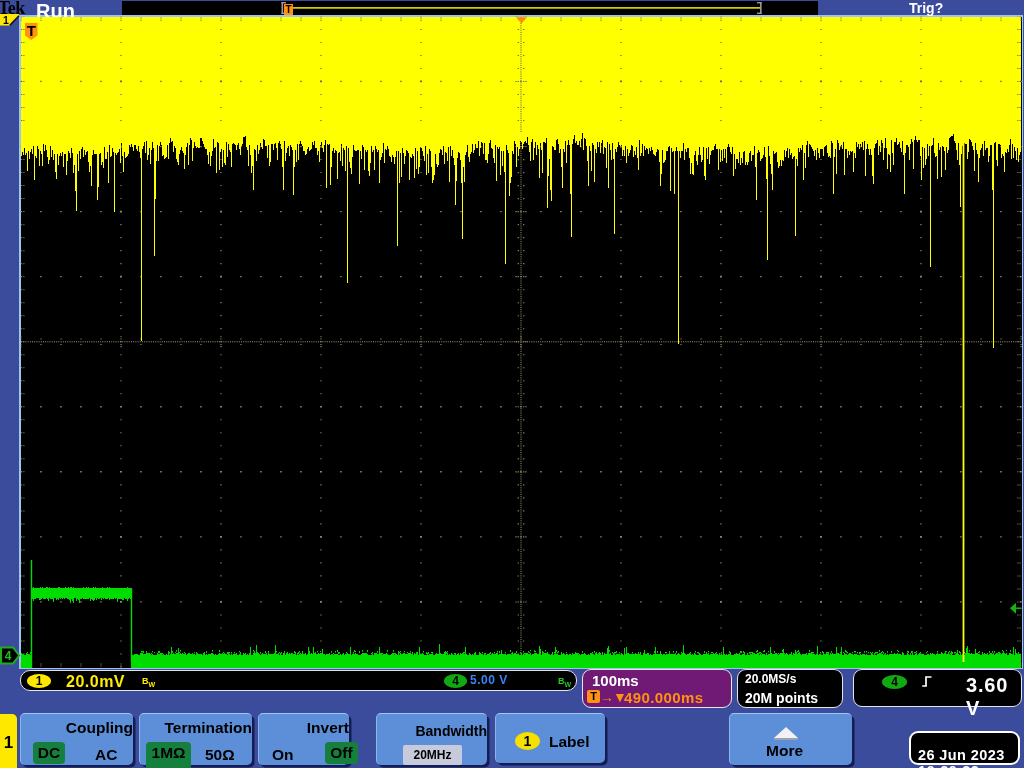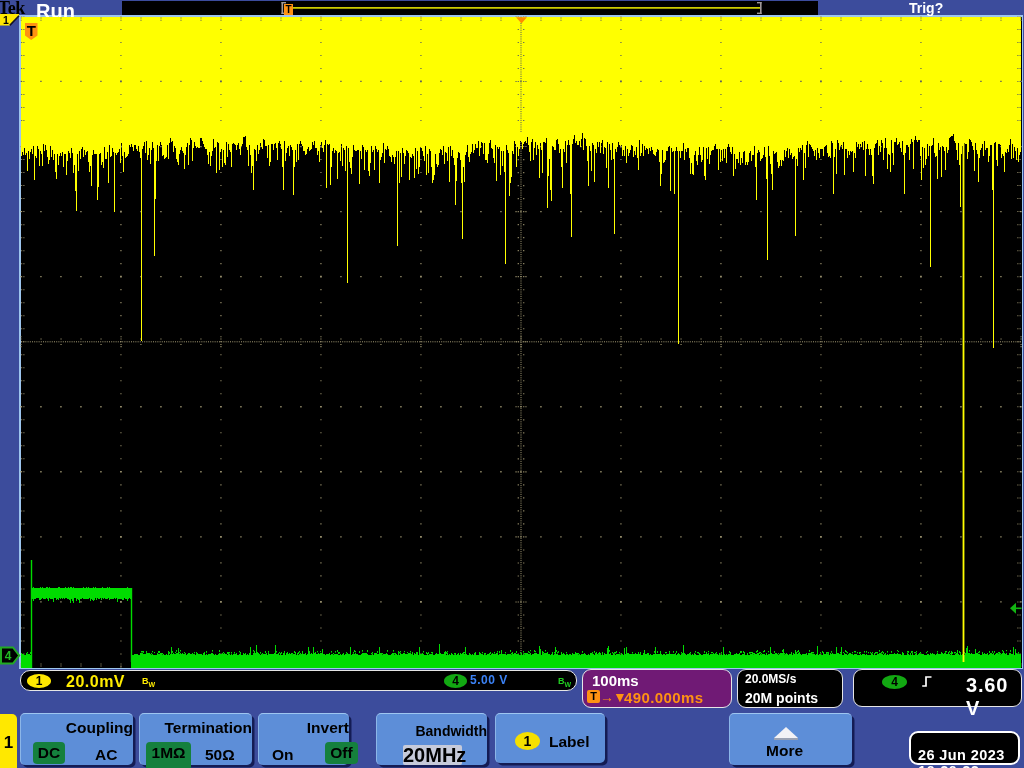--- a/index.html
+++ b/index.html
@@ -128,21 +128,21 @@
   <div class="pill" style="left:6px;top:28px;width:45px;height:30px;line-height:22px">1MΩ</div>
   <div class="opt" style="left:65px;top:32px">50Ω</div>
 </div>
 <div class="abs btn" style="left:258px;width:91px">
   <div class="btitle">Invert</div>
   <div class="opt" style="left:13px;top:32px">On</div>
   <div class="pill" style="left:66px;top:28px;width:33px;height:22px;line-height:22px">Off</div>
 </div>
 <div class="abs btn" style="left:376px;width:111px">
   <div class="btitle" style="top:9px;font-size:14px">Bandwidth</div>
-  <div class="pill" style="left:26px;top:31px;width:59px;height:20px;line-height:20px;border-radius:2px;background:#c6cada;font-size:20px">20MHz</div>
+  <div class="pill" style="left:26px;top:31px;width:59px;height:20px;line-height:20px;border-radius:2px;background:#c6cada;font-size:12px">20MHz</div>
 </div>
 <div class="abs btn" style="left:495px;width:110px;height:50px">
   <div class="abs ell" style="left:19px;top:18px;width:25px;height:18px;background:#f5e000;font-size:14px;line-height:18px">1</div>
   <div class="opt" style="left:53px;top:19px">Label</div>
 </div>
 <div class="abs btn" style="left:729px;width:123px">
   <div class="abs" style="left:44px;top:13px;width:0;height:0;border-left:12px solid transparent;border-right:12px solid transparent;border-bottom:11px solid #f2f2f6"></div>
   <div class="abs" style="left:44px;top:24px;width:24px;height:2px;background:#9aa2b4"></div>
   <div class="abs" style="left:36px;top:28px">More</div>
 </div>

